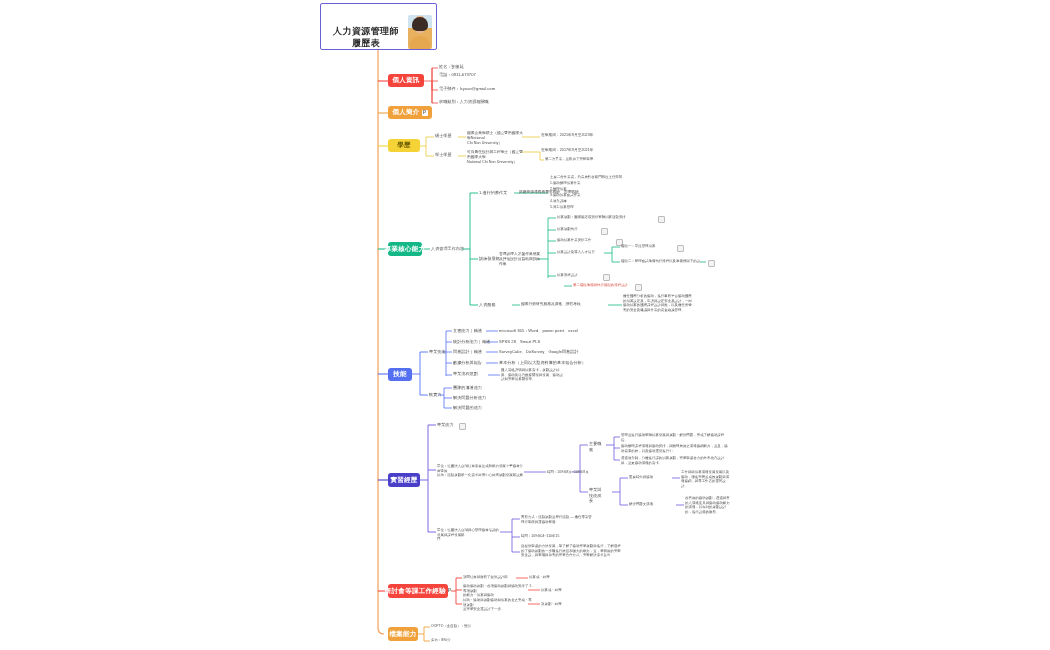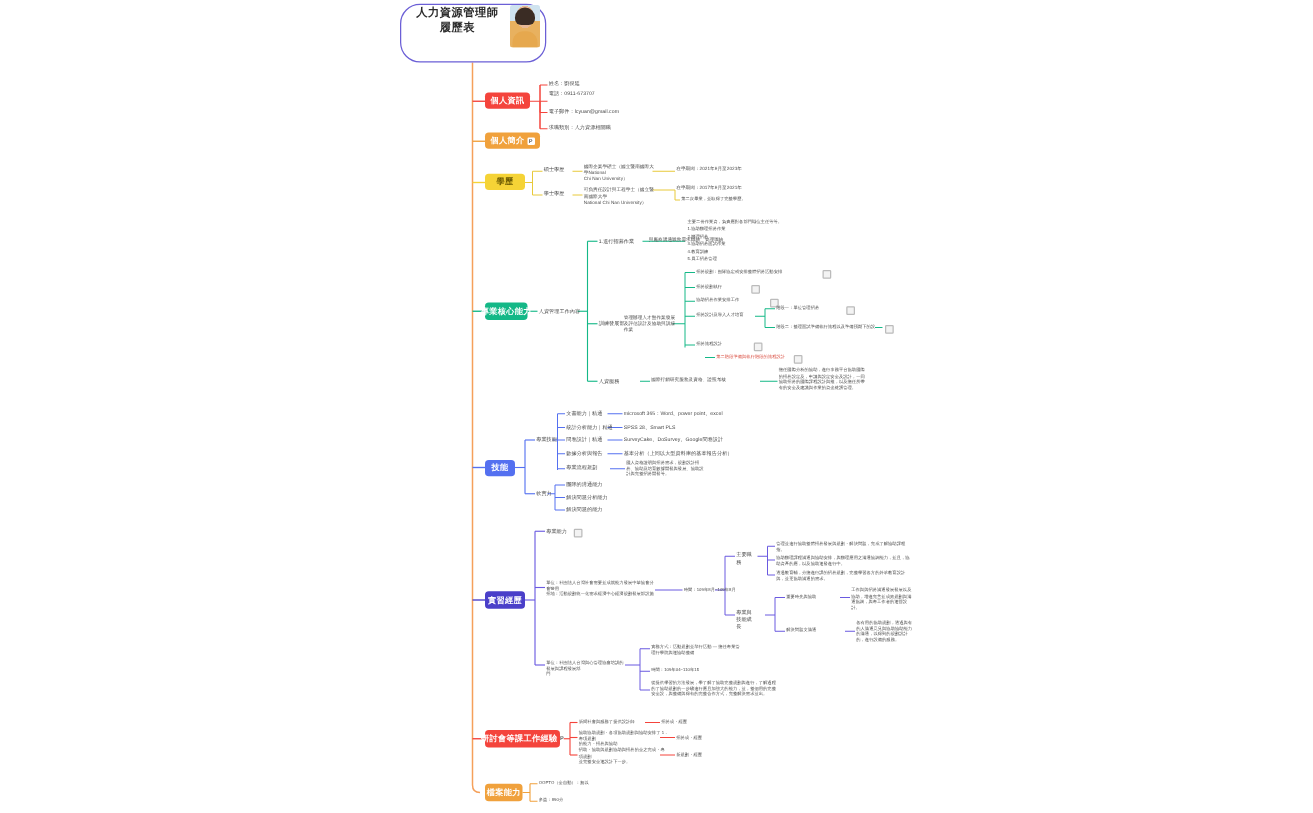--- a/index.html
+++ b/index.html
@@ -9,22 +9,22 @@
     overflow:hidden;position:relative;
   }
   #canvas{position:absolute;left:0;top:0;width:1050px;height:650px;}
   svg.wires{position:absolute;left:0;top:0;width:1050px;height:650px;pointer-events:none;}
 
   .node{position:absolute;box-sizing:border-box;}
 
   
   .root{
     left:320px;top:3px;width:117px;height:47px;
-    border:1.4px solid #6b5fd6;border-radius:16px;background:#ffffff;
-    display:flex;align-items:flex-start;padding:0 4px 0 6px;gap:3px;
+    border:1.4px solid #6b5fd6;border-radius:2px;background:#ffffff;
+    display:flex;align-items:flex-end;padding:0 4px 0 6px;gap:3px;
   }
   .root-title{
     font-size:9px;line-height:12px;color:#2b2b2b;font-weight:bold;
     text-align:center;flex:1;letter-spacing:.4px;
   }
   .avatar{
     width:24px;height:34px;border-radius:2px;flex:0 0 24px;
     background:
       radial-gradient(ellipse 7px 9px at 50% 28%, #e8b894 0 99%, transparent 100%),
       linear-gradient(#cfe3ef 0 38%, #e8b15f 38% 100%);

